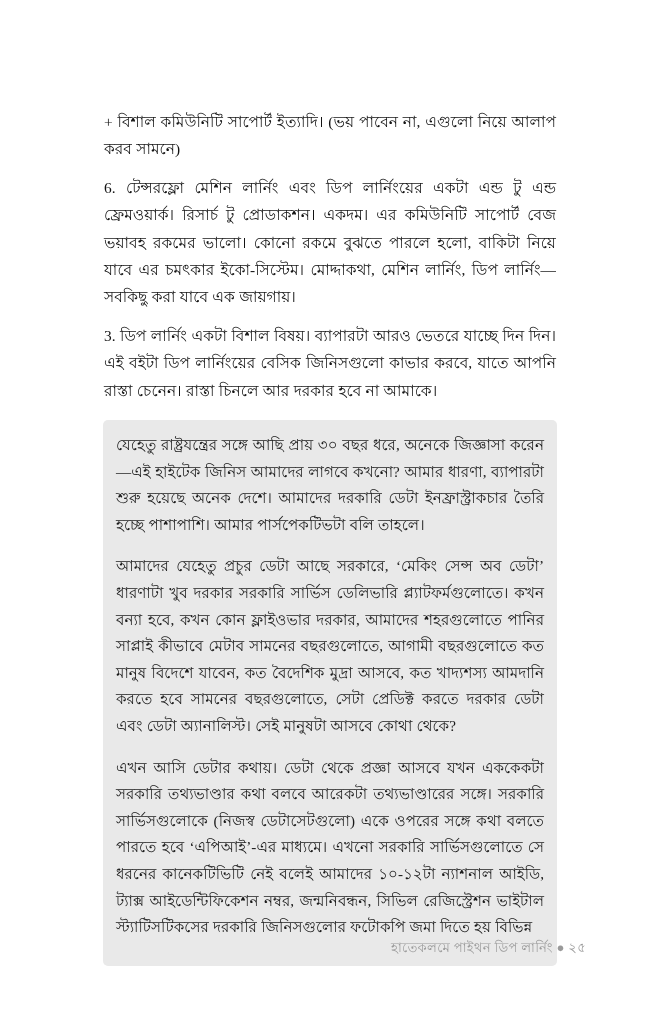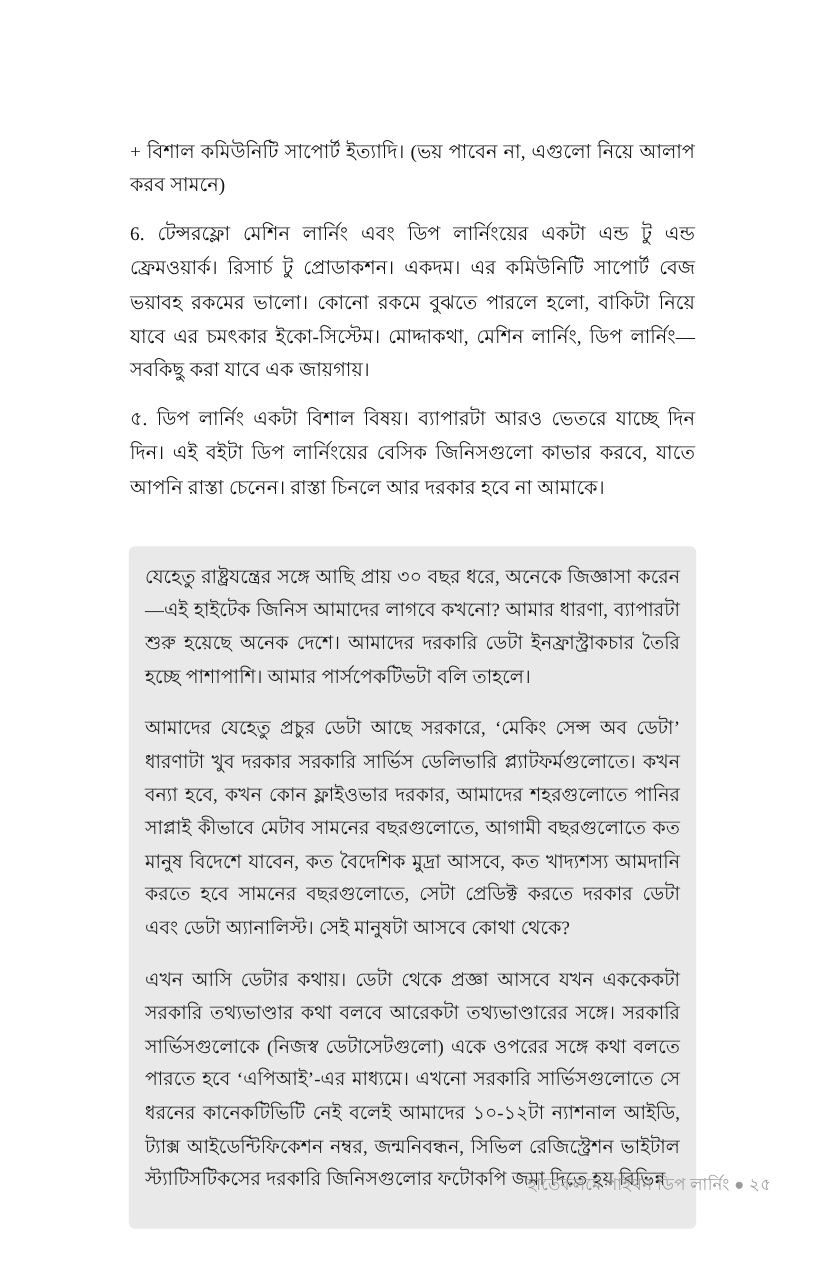--- a/index.html
+++ b/index.html
@@ -48,21 +48,21 @@
   }
 
   .body-block {
     margin-bottom: 18px;
   }
 
   
   #callout {
     position: absolute;
     left: 103px;
-    top: 437px;
+    top: 420px;
     width: 454px;
     background: #e9e9e9;
     border-radius: 5px;
     box-sizing: border-box;
     padding: 12px 13px 13px 13px;
   }
 
   #callout .para {
     font-size: 15.1px;
     line-height: 26.6px;
@@ -73,42 +73,42 @@
     margin-bottom: 12px;
   }
 
   
   #footer {
     position: absolute;
     left: 0;
     top: 938px;
     width: 663px;
     text-align: right;
-    padding-right: 46px;
+    padding-right: 77px;
     box-sizing: border-box;
   }
   #footer .footer-text {
     font-size: 13.2px;
     color: #9a9a9a;
     letter-spacing: 0.3px;
     font-family: "Liberation Serif", "DejaVu Serif", serif;
     display: inline-block;
     white-space: nowrap;
   }
 </style>
 </head>
 <body>
 
 <div id="page">
 
   <div id="content">
     <div class="body-block">
       <p class="para">+ বিশাল কমিউনিটি সাপোর্ট ইত্যাদি। (ভয় পাবেন না, এগুলো নিয়ে আলাপ করব সামনে)</p>
       <p class="para">6. টেন্সরফ্লো মেশিন লার্নিং এবং ডিপ লার্নিংয়ের একটা এন্ড টু এন্ড ফ্রেমওয়ার্ক। রিসার্চ টু প্রোডাকশন। একদম। এর কমিউনিটি সাপোর্ট বেজ ভয়াবহ রকমের ভালো। কোনো রকমে বুঝতে পারলে হলো, বাকিটা নিয়ে যাবে এর চমৎকার ইকো-সিস্টেম। মোদ্দাকথা, মেশিন লার্নিং, ডিপ লার্নিং—সবকিছু করা যাবে এক জায়গায়।</p>
-      <p class="para">৫. ডিপ লার্নিং একটা বিশাল বিষয়। ব্যাপারটা আরও ভেতরে যাচ্ছে দিন দিন। এই বইটা ডিপ লার্নিংয়ের বেসিক জিনিসগুলো কাভার করবে, যাতে আপনি রাস্তা চেনেন। রাস্তা চিনলে আর দরকার হবে না আমাকে।</p>
+      <p class="para">3. ডিপ লার্নিং একটা বিশাল বিষয়। ব্যাপারটা আরও ভেতরে যাচ্ছে দিন দিন। এই বইটা ডিপ লার্নিংয়ের বেসিক জিনিসগুলো কাভার করবে, যাতে আপনি রাস্তা চেনেন। রাস্তা চিনলে আর দরকার হবে না আমাকে।</p>
     </div>
   </div>
 
   <div id="callout">
     <p class="para">যেহেতু রাষ্ট্রযন্ত্রের সঙ্গে আছি প্রায় ৩০ বছর ধরে, অনেকে জিজ্ঞাসা করেন—এই হাইটেক জিনিস আমাদের লাগবে কখনো? আমার ধারণা, ব্যাপারটা শুরু হয়েছে অনেক দেশে। আমাদের দরকারি ডেটা ইনফ্রাস্ট্রাকচার তৈরি হচ্ছে পাশাপাশি। আমার পার্সপেকটিভটা বলি তাহলে।</p>
     <p class="para">আমাদের যেহেতু প্রচুর ডেটা আছে সরকারে, ‘মেকিং সেন্স অব ডেটা’ ধারণাটা খুব দরকার সরকারি সার্ভিস ডেলিভারি প্ল্যাটফর্মগুলোতে। কখন বন্যা হবে, কখন কোন ফ্লাইওভার দরকার, আমাদের শহরগুলোতে পানির সাপ্লাই কীভাবে মেটাব সামনের বছরগুলোতে, আগামী বছরগুলোতে কত মানুষ বিদেশে যাবেন, কত বৈদেশিক মুদ্রা আসবে, কত খাদ্যশস্য আমদানি করতে হবে সামনের বছরগুলোতে, সেটা প্রেডিক্ট করতে দরকার ডেটা এবং ডেটা অ্যানালিস্ট। সেই মানুষটা আসবে কোথা থেকে?</p>
     <p class="para">এখন আসি ডেটার কথায়। ডেটা থেকে প্রজ্ঞা আসবে যখন এককেকটা সরকারি তথ্যভাণ্ডার কথা বলবে আরেকটা তথ্যভাণ্ডারের সঙ্গে। সরকারি সার্ভিসগুলোকে (নিজস্ব ডেটাসেটগুলো) একে ওপরের সঙ্গে কথা বলতে পারতে হবে ‘এপিআই’-এর মাধ্যমে। এখনো সরকারি সার্ভিসগুলোতে সে ধরনের কানেকটিভিটি নেই বলেই আমাদের ১০-১২টা ন্যাশনাল আইডি, ট্যাক্স আইডেন্টিফিকেশন নম্বর, জন্মনিবন্ধন, সিভিল রেজিস্ট্রেশন ভাইটাল স্ট্যাটিসটিকসের দরকারি জিনিসগুলোর ফটোকপি জমা দিতে হয় বিভিন্ন</p>
   </div>
 
   <div id="footer">

